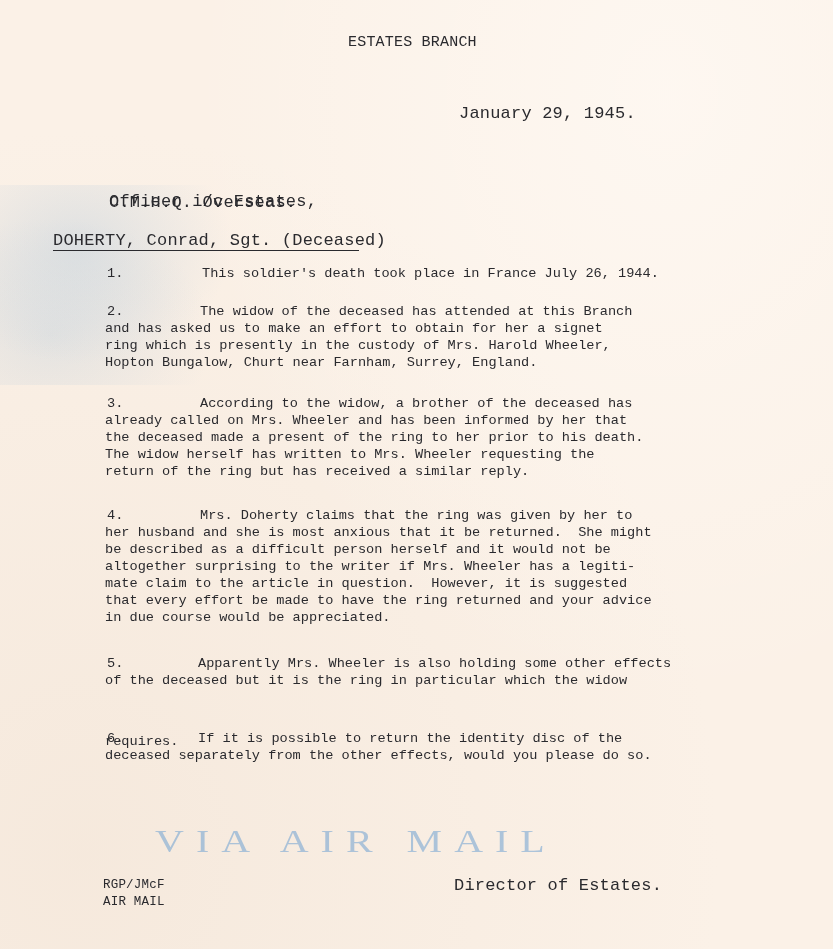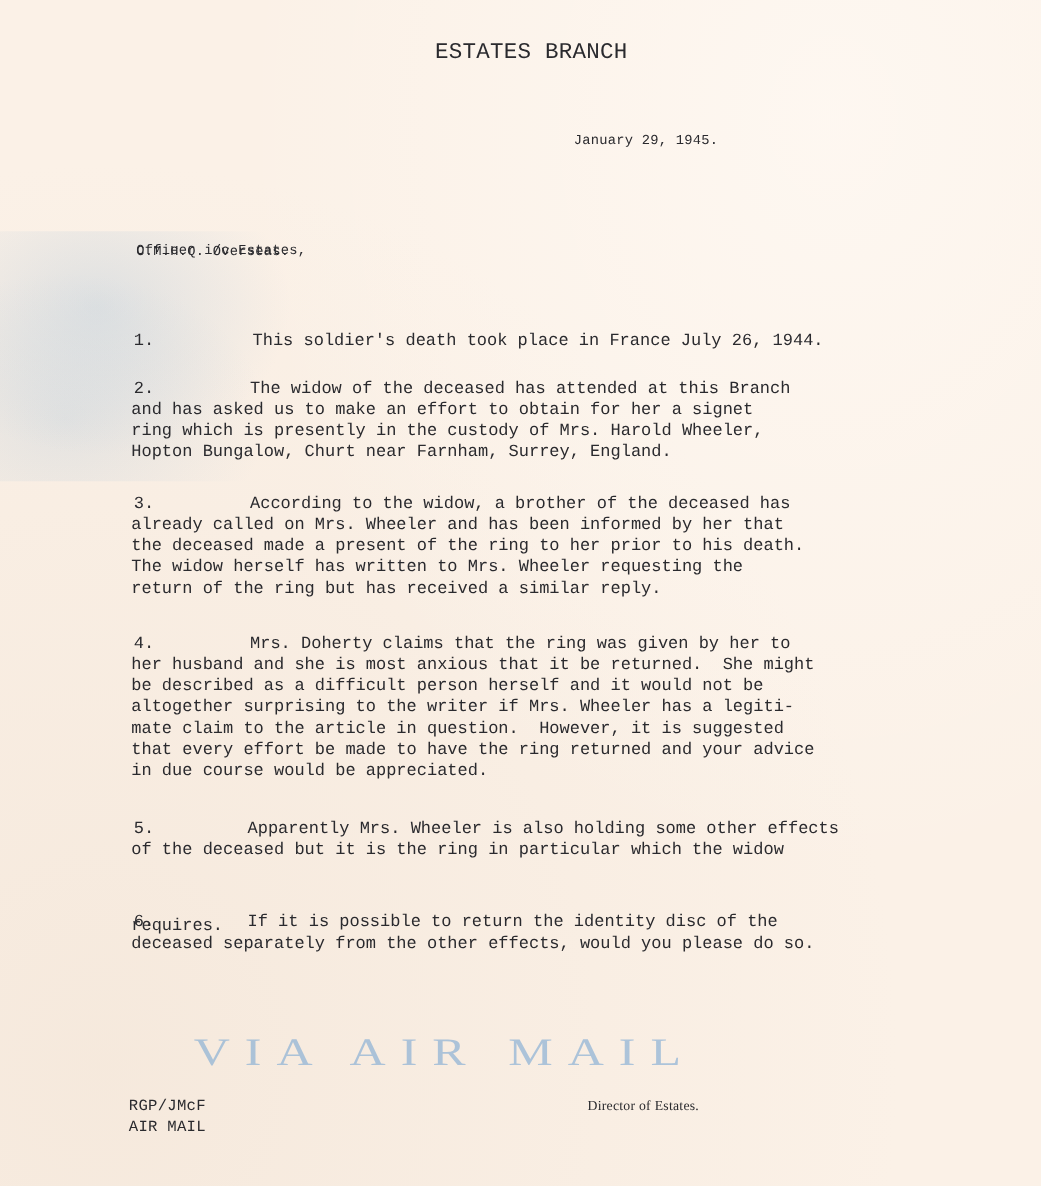--- a/index.html
+++ b/index.html
@@ -29,25 +29,25 @@
       left: 0; top: 185px;
       width: 260px; height: 200px;
       background:
         radial-gradient(ellipse at 30% 30%, rgba(150,185,215,0.28), rgba(150,185,215,0) 60%),
         radial-gradient(ellipse at 20% 75%, rgba(150,185,215,0.22), rgba(150,185,215,0) 55%);
       pointer-events: none;
     }
     .line {
       position: absolute;
       white-space: pre;
-      font-size: 11px;
+      font-size: 17px;
       line-height: 17px;
       letter-spacing: 0.2px;
     }
-    .header-title { left: 348px; top: 34px; font-size: 18px; }
+    .header-title { left: 348px; top: 34px; font-size: 15px; }
     .date { left: 459px; top: 105px; }
     .addr1 { left: 109px; top: 193px; }
     .addr2 { left: 109px; top: 194px; }
     .subject {
       left: 53px; top: 232px;
       border-bottom: 1.5px solid #2a2a2e;
       padding-bottom: 1px;
       width: 306px;
     }
     .para-num { position: absolute; font-size: 13.6px; line-height: 17px; }
@@ -59,34 +59,35 @@
       font-family: "Liberation Serif", "DejaVu Serif", serif;
       font-size: 40px;
       letter-spacing: 12px;
       color: rgba(110,160,210,0.55);
       white-space: pre;
       transform: scaleY(0.78);
       transform-origin: left top;
     }
     .ref1 { left: 103px; top: 877px; font-size: 12.5px; }
     .ref2 { left: 103px; top: 894px; font-size: 12.5px; }
-    .signature { left: 470px; top: 877px; font-family: Liberation Serif, serif; }
+    .signature { left: 454px; top: 877px; }
   </style>
 </head>
 <body>
 
 <div class="page">
   <div class="bleed"></div>
 
   <div class="line header-title">ESTATES BRANCH</div>
   <div class="line date">January 29, 1945.</div>
 
   <div class="line addr1">Officer i/c Estates,</div>
   <div class="line addr2">C.M.H.Q. Overseas.</div>
 
+  <div class="line subject">DOHERTY, Conrad, Sgt. (Deceased)</div>
 
   <div>
     <span class="para-num" style="left:107px;top:265px;">1.</span>
     <span class="para-first" style="left:202px;top:265px;">This soldier's death took place in France July 26, 1944.</span>
   </div>
 
   <div>
     <span class="para-num" style="left:107px;top:303px;">2.</span>
     <span class="para-first" style="left:200px;top:303px;">The widow of the deceased has attended at this Branch</span>
     <span class="para-cont" style="top:320px;">and has asked us to make an effort to obtain for her a signet</span>

